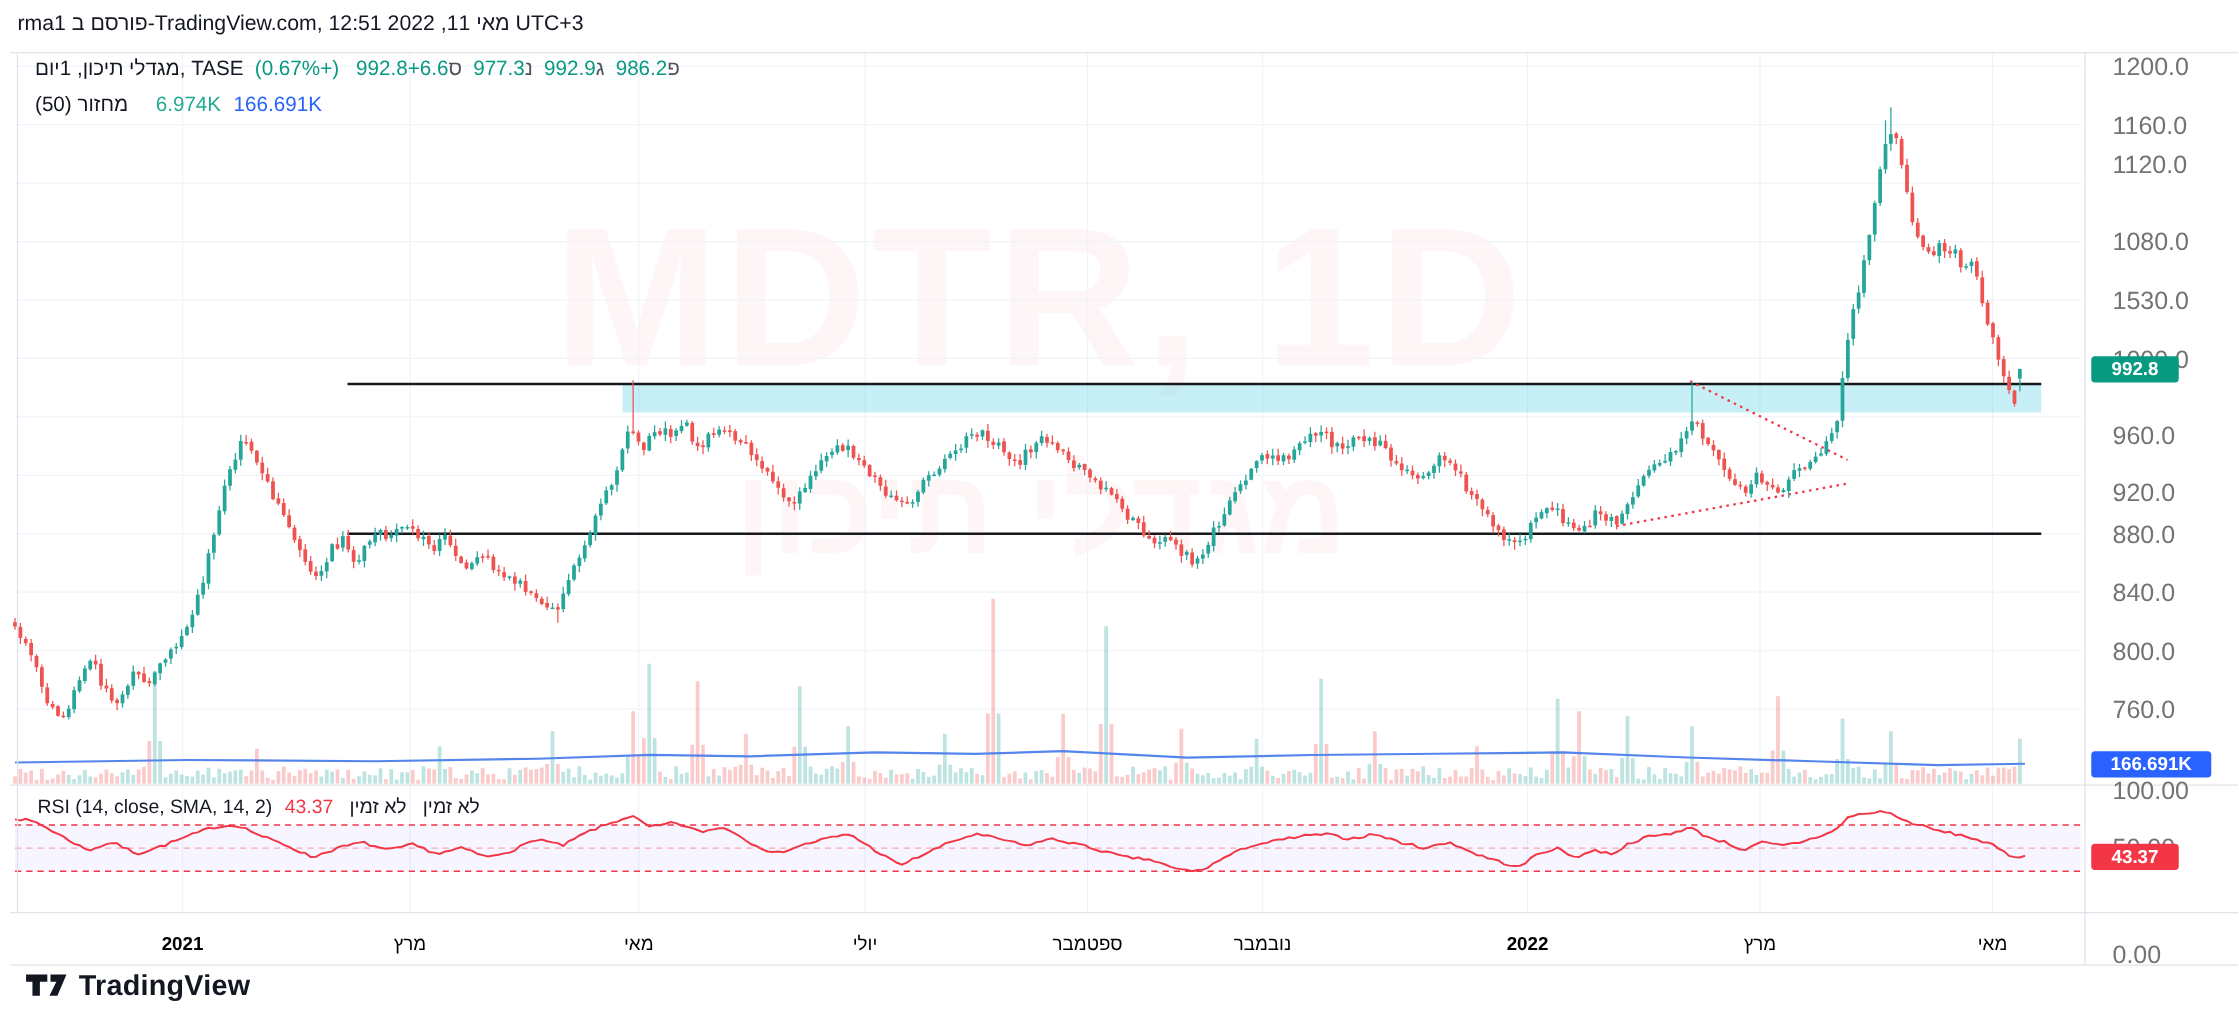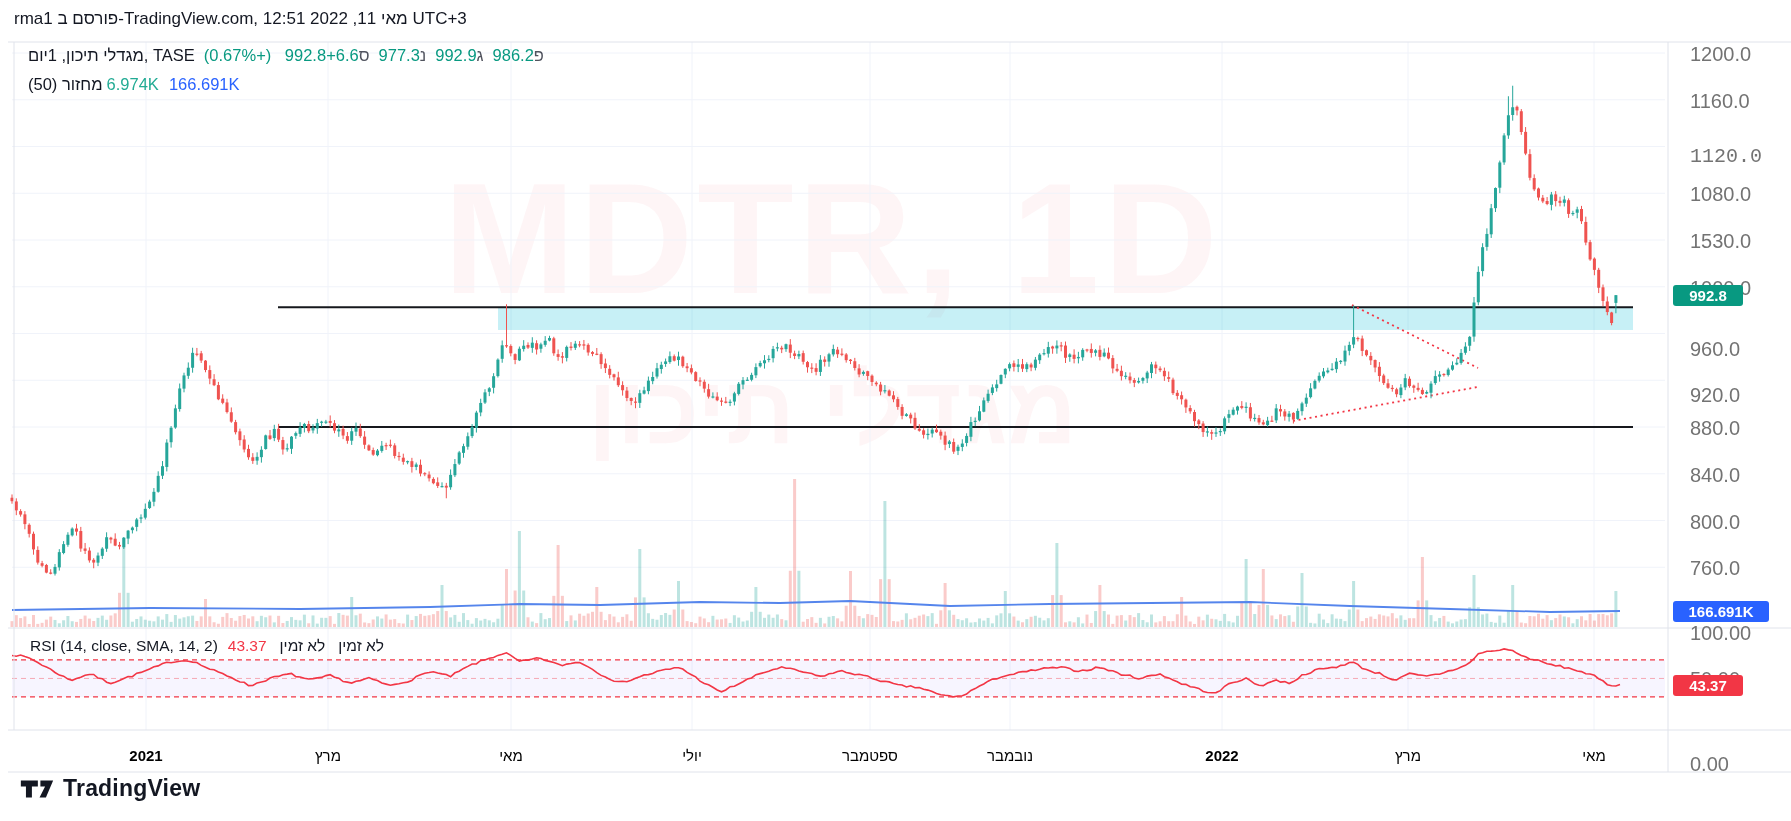--- a/index.html
+++ b/index.html
@@ -12,33 +12,33 @@
   .wm2{position:absolute;left:0;width:100%;top:355px;font-size:96px;font-weight:600;color:rgba(242,54,69,0.05)}
   #plot{position:absolute;left:0;top:0;z-index:2}
   .lg{position:absolute;z-index:4;white-space:nowrap}
   .lg1{left:28px;top:46px;font-size:16.5px}
   .lg2{left:28px;top:75px;font-size:16.5px}
   .lg3{left:30px;top:637px;font-size:15.5px}
   .og{margin-left:9px}
   .ok{color:#50535e}
   .ov{color:#089981}
   .chg{color:#089981;margin-left:9px}
-  .vma{color:#22ab94;margin-left:4px}
+  .vma{color:#22ab94;margin-left:22px}
   .vv{color:#2962ff;margin-left:10px}
   .rv{color:#f23645;margin-left:10px}
   .na{margin-left:13px}
   .axis-lbl{position:absolute;left:1690px;font-size:20px;color:#737373;z-index:3;white-space:nowrap}
   .t-lbl{position:absolute;top:747px;transform:translateX(-50%);font-size:15px;color:#000000;z-index:3;white-space:nowrap}
   .t-bold{font-weight:bold}
   .badge{position:absolute;z-index:5;color:#fff;font-size:15px;font-weight:bold;text-align:center;
          border-radius:3px;padding:2px 0;line-height:17px}
   .bp{left:1673px;top:285px;width:70px;background:#089981}
   .bv{left:1673px;top:601px;width:96px;background:#2962ff}
   .br{left:1673px;top:675px;width:70px;background:#f23645}
-  .footer{position:absolute;left:20px;top:775px;display:flex;align-items:center;gap:9px;z-index:4;cursor:pointer}
+  .footer{position:absolute;left:20px;top:775px;display:flex;gap:9px;z-index:4;cursor:pointer}
   .footer span{font-size:23px;font-weight:600;color:#131722;letter-spacing:.2px}
 </style>
 </head>
 <body>
 
 <div class="stage">
   <div class="pub">rma1 פורסם ב-TradingView.com, 12:51 ⁧מאי 11, 2022⁩ UTC+3</div>
 
   <div class="chart">
     <div class="wm">
@@ -1217,21 +1217,21 @@
       <span dir="rtl">מחזור (50)</span><span class="vma">6.974K</span><span class="vv">166.691K</span>
     </div>
 
     <div class="lg lg3">
       <span>RSI (14, close, SMA, 14, 2)</span><span class="rv">43.37</span><span class="na" dir="rtl">לא זמין</span><span class="na" dir="rtl">לא זמין</span>
     </div>
 
     <div id="paxis">
         <div class="axis-lbl" style="top: 43px;">1200.0</div>
         <div class="axis-lbl" style="top: 89.75px;">1160.0</div>
-        <div class="axis-lbl" style="top: 145px; font-family: Liberation Mono, monospace;">1120.0</div>
+        <div class="axis-lbl" style="top: 121px;">1120.0</div>
         <div class="axis-lbl" style="top: 183.25px;">1080.0</div>
         <div class="axis-lbl" style="top: 230px;">1530.0</div>
         <div class="axis-lbl" style="top: 276.75px;">1000.0</div>
         <div class="axis-lbl" style="top: 323.5px; margin-top: 14px;">960.0</div>
         <div class="axis-lbl" style="top: 384px; text-align: center;">920.0</div>
         <div class="axis-lbl" style="top: 417px;">880.0</div>
         <div class="axis-lbl" style="top: 463.75px;">840.0</div>
         <div class="axis-lbl" style="top: 510.5px;">800.0</div>
         <div class="axis-lbl" style="top: 557.25px;">760.0</div>
       </div>

